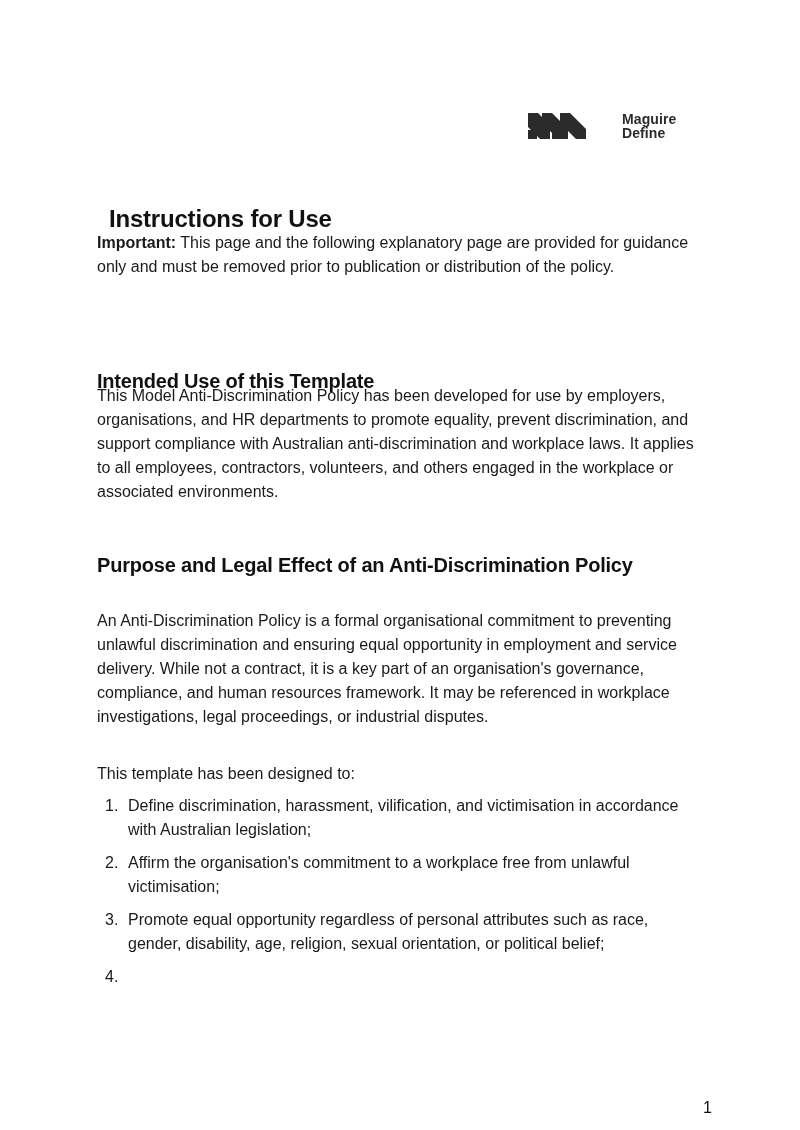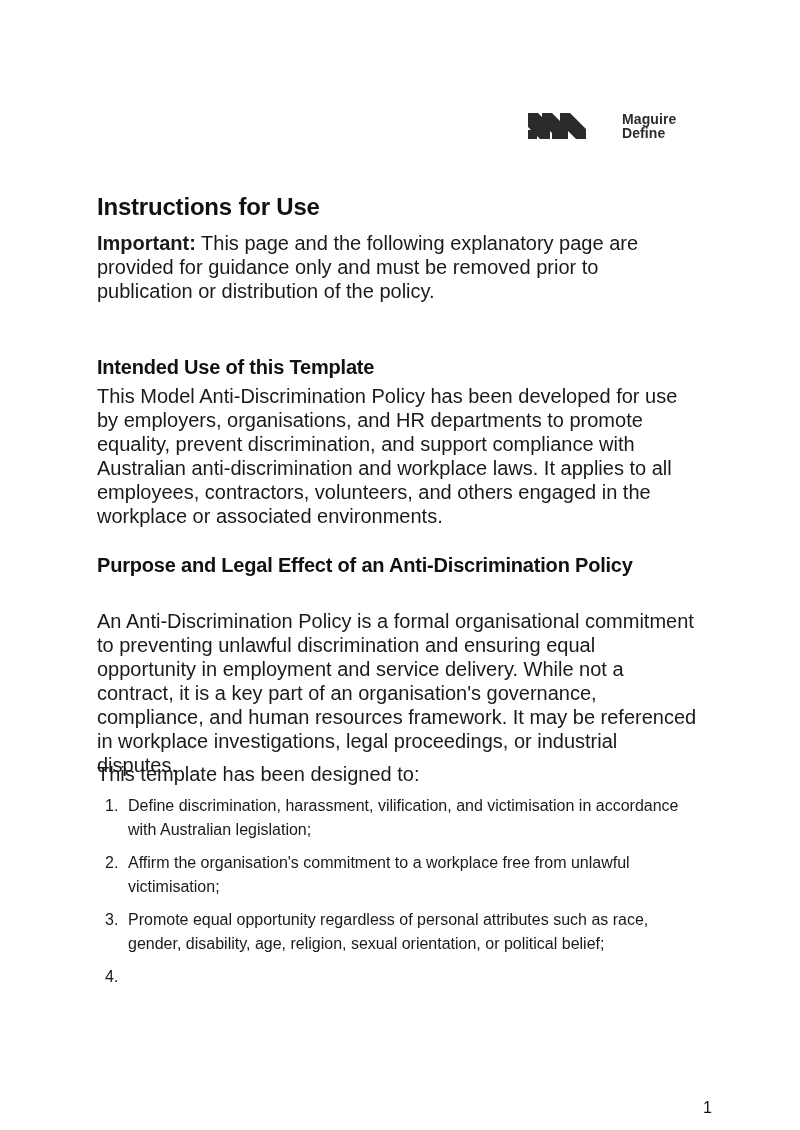--- a/index.html
+++ b/index.html
@@ -2,23 +2,23 @@
 <html><head>
 <meta charset="utf-8">
 <style>
   html, body { margin: 0; padding: 0; background: #ffffff; }
   body { width: 800px; height: 1130px; position: relative; overflow: hidden;
     font-family: "Liberation Sans", "DejaVu Sans", sans-serif; color: #1a1a1a; }
   .logo { position: absolute; left: 528px; top: 112px; display: flex; align-items: center; gap: 28px; }
   .logo svg { display: block; }
   .logo-text { margin-left: 8px; font-weight: bold; font-size: 14px; line-height: 14px; color: #2b2b2b; letter-spacing: 0.1px; }
   .content { position: absolute; left: 97px; top: 0; width: 600px; }
-  h1 { position: absolute; top: 193px; left: 0; margin: 0; font-size: 24px; font-weight: bold; color: #111; white-space: nowrap; letter-spacing: -0.2px; }
+  h1 { position: absolute; top: 193px; left: 0; margin: 12px; font-size: 24px; font-weight: bold; color: #111; white-space: nowrap; letter-spacing: -0.2px; }
   h2 { position: absolute; left: 0; margin: 0; font-size: 20px; font-weight: bold; color: #111; white-space: nowrap; letter-spacing: -0.2px; }
-  p { position: absolute; left: 0; margin: 0; font-size: 20px; line-height: 24px; width: 600px; color: #1a1a1a; }
+  p { position: absolute; left: 0; margin: 0; font-size: 16px; line-height: 24px; width: 600px; color: #1a1a1a; }
   ol { position: absolute; left: 0; top: 794px; margin: 0; padding: 0; list-style: none; width: 600px; }
   ol li { position: relative; font-size: 16px; line-height: 24px; padding-left: 31px; margin-bottom: 9px; }
   ol li .num { position: absolute; left: 8px; top: 0; }
   .page-number { position: absolute; left: 703px; top: 1099px; font-size: 16px; color: #111; }
 </style>
 </head>
 <body>
 
 <div class="logo">
   <svg width="58" height="26" viewBox="0 0 58 26">
@@ -31,21 +31,21 @@
   <div class="logo-text">
     <div>Maguire</div>
     <div>Define</div>
   </div>
 </div>
 
 <div class="content">
   <h1>Instructions for Use</h1>
   <p style="top:231px;"><strong>Important:</strong><span> This page and the following explanatory page are provided for guidance only and must be removed prior to publication or distribution of the policy.</span></p>
 
-  <h2 style="top:356px;">Intended Use of this Template</h2>
+  <h2 style="top:370px;">Intended Use of this Template</h2>
   <p style="top:384px;">This Model Anti-Discrimination Policy has been developed for use by employers, organisations, and HR departments to promote equality, prevent discrimination, and support compliance with Australian anti-discrimination and workplace laws. It applies to all employees, contractors, volunteers, and others engaged in the workplace or associated environments.</p>
 
   <h2 style="top:554px;">Purpose and Legal Effect of an Anti-Discrimination Policy</h2>
   <p style="top:609px;">An Anti-Discrimination Policy is a formal organisational commitment to preventing unlawful discrimination and ensuring equal opportunity in employment and service delivery. While not a contract, it is a key part of an organisation's governance, compliance, and human resources framework. It may be referenced in workplace investigations, legal proceedings, or industrial disputes.</p>
   <p style="top:762px;">This template has been designed to:</p>
 
   <ol>
     <li><span class="num">1.</span><span>Define discrimination, harassment, vilification, and victimisation in accordance with Australian legislation;</span></li>
     <li><span class="num">2.</span><span>Affirm the organisation's commitment to a workplace free from unlawful victimisation;</span></li>
     <li><span class="num">3.</span><span>Promote equal opportunity regardless of personal attributes such as race, gender, disability, age, religion, sexual orientation, or political belief;</span></li>

